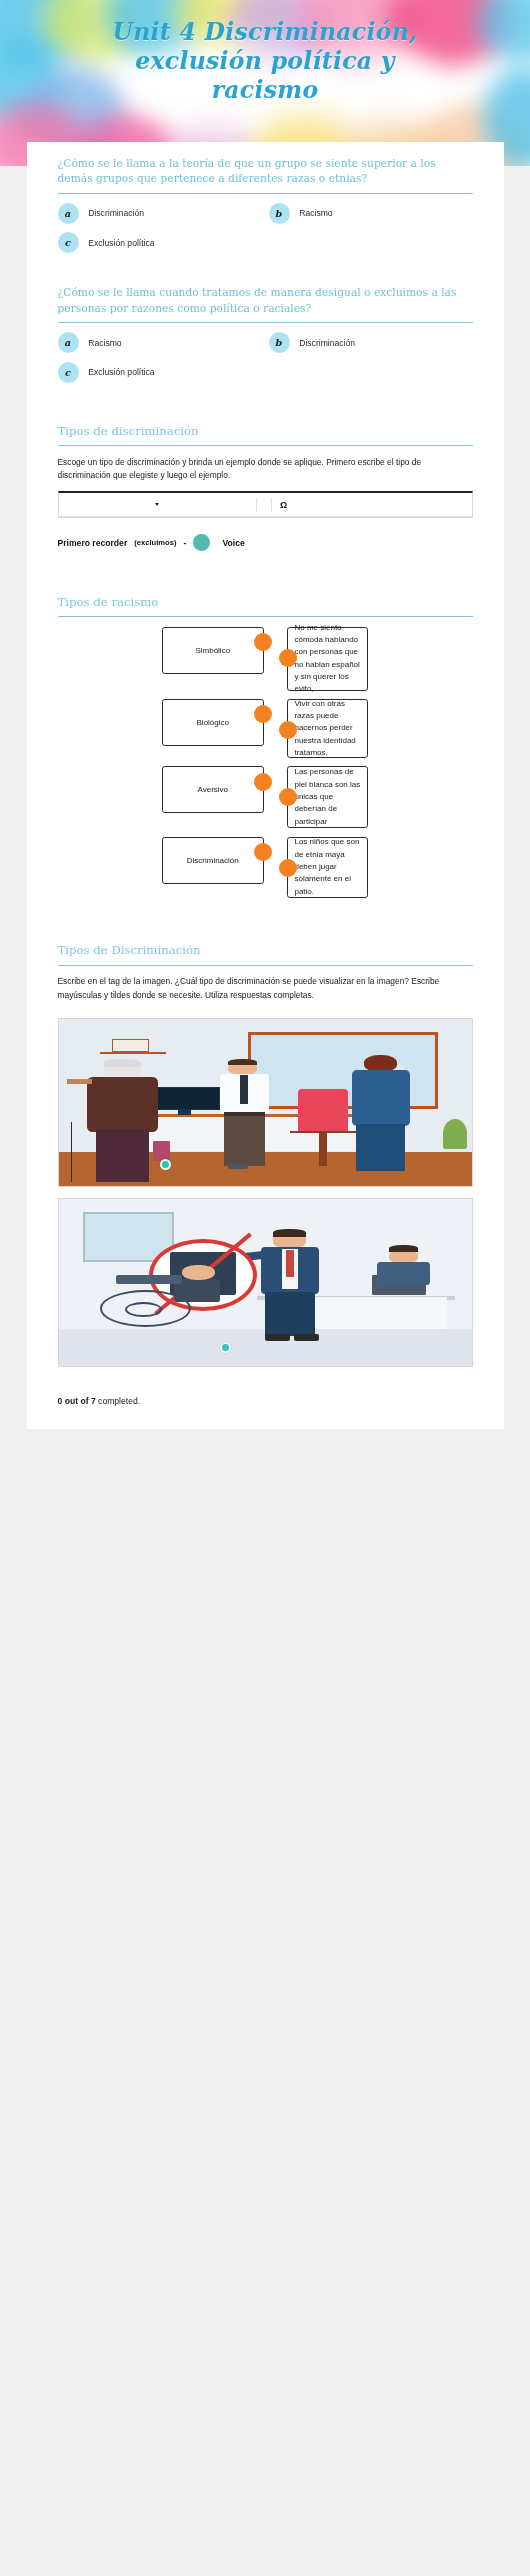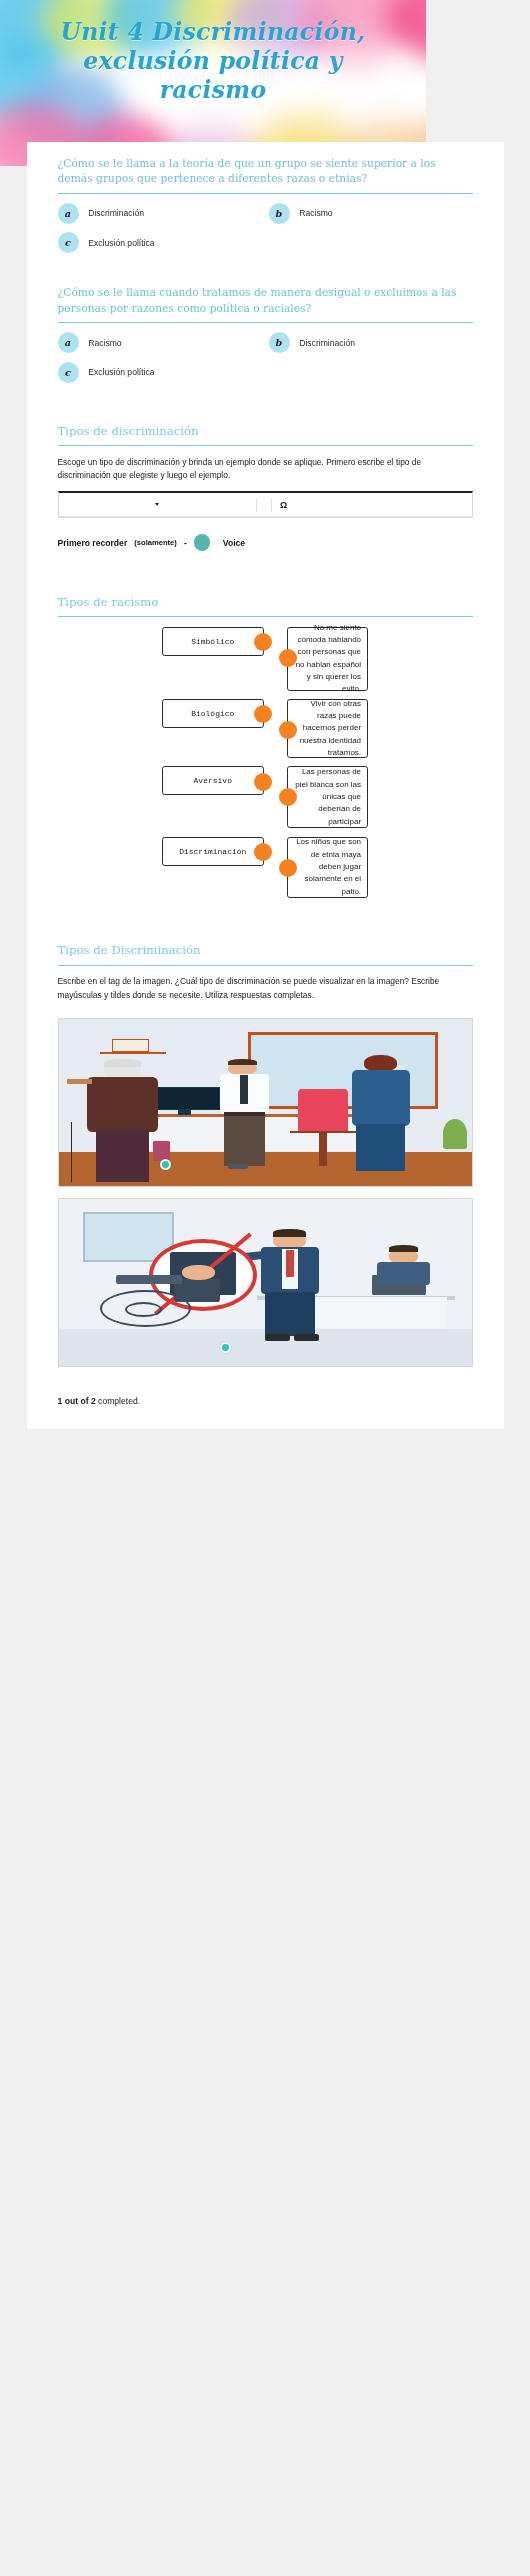--- a/index.html
+++ b/index.html
@@ -12,21 +12,21 @@
     width: 530px;
     min-height: 2576px;
     position: relative;
     background: #f0f0f0;
     overflow: hidden;
   }
 
   
   .hero {
     position: relative;
-    width: 426px;
+    width: 530px;
     height: 166px;
     overflow: hidden;
     background: #ffffff;
   }
   .hero-wash { position:absolute; inset:0; }
   .blob { position:absolute; border-radius:50%; filter: blur(12.4px); opacity:.78; }
   .hero-title {
     position: relative;
     z-index: 5;
     text-align: center;
@@ -181,26 +181,26 @@
     margin-bottom: 8.3px;
     position: relative;
   }
   .m-left, .m-right {
     border: 0.7px solid #2b2b2b;
     border-radius: 2.8px;
     background: #fff;
     display: flex;
     align-items: center;
     justify-content: center;
-    text-align: right;
+    text-align: left;
     font-size: 8px;
     color: #1b1b1b;
     position: relative;
   }
-  .m-left { width: 102px; height: 29px; font-family: Liberation Mono, monospace; }
+  .m-left { width: 102px; height: 47px; }
   .m-right { width: 81px; padding: 5.5px 6.2px; line-height: 1.55; min-height: 29px; }
   .m-right.h1 { height: 64px; }
   .m-right.h2 { height: 59px; }
   .m-right.h3 { height: 62px; }
   .m-right.h4 { height: 61px; }
   .knob {
     position: absolute;
     width: 18px; height: 18px;
     border-radius: 50%;
     background: #f58220;
@@ -328,21 +328,21 @@
           </div>
           <div class="tb-sep"></div>
           <div class="tb-gap"></div>
           <div class="tb-sep"></div>
           <div class="tb-omega">Ω</div>
         </div>
       </div>
 
       <div class="rec-row">
         <span class="rec-bold">Primero recorder</span>
-        <span class="rec-small">(solamente)</span>
+        <span class="rec-small">(excluimos)</span>
         <span class="rec-dash">-</span>
         <span class="rec-dot"></span>
         <span class="rec-voice">Voice</span>
       </div>
     </div>
 
     <div class="block" style="padding-top:23.5px;">
       <div class="q-title big">Tipos de racismo</div>
       <div class="rule"></div>
 
@@ -481,19 +481,19 @@
         <div class="fig" style="left:10%;top:55%;width:22%;height:22%;border:2.8px solid #3b4a5c;border-radius:50%;"></div>
         <div class="fig" style="left:16%;top:62%;width:9%;height:9%;border:2.1px solid #3b4a5c;border-radius:50%;"></div>
         <div class="fig" style="left:28%;top:48%;width:11%;height:14%;background:#3b4a5c;border-radius:2.8px;"></div>
         <div class="fig" style="left:30%;top:40%;width:8%;height:9%;background:#eab58e;border-radius:45%;"></div>
         <div class="fig" style="left:14%;top:46%;width:16%;height:5%;background:#4c5d72;border-radius:2.1px;"></div>
         <div class="tag-dot" style="left:39%;top:86%;"></div>
       </div>
     </div>
 
     <div class="footer">
-      <b>1 out of 2</b><span> completed.</span>
+      <b>0 out of 7</b><span> completed.</span>
     </div>
   </div>
 
   <div class="tail"></div>
 </div>
 
 
 </body></html>

